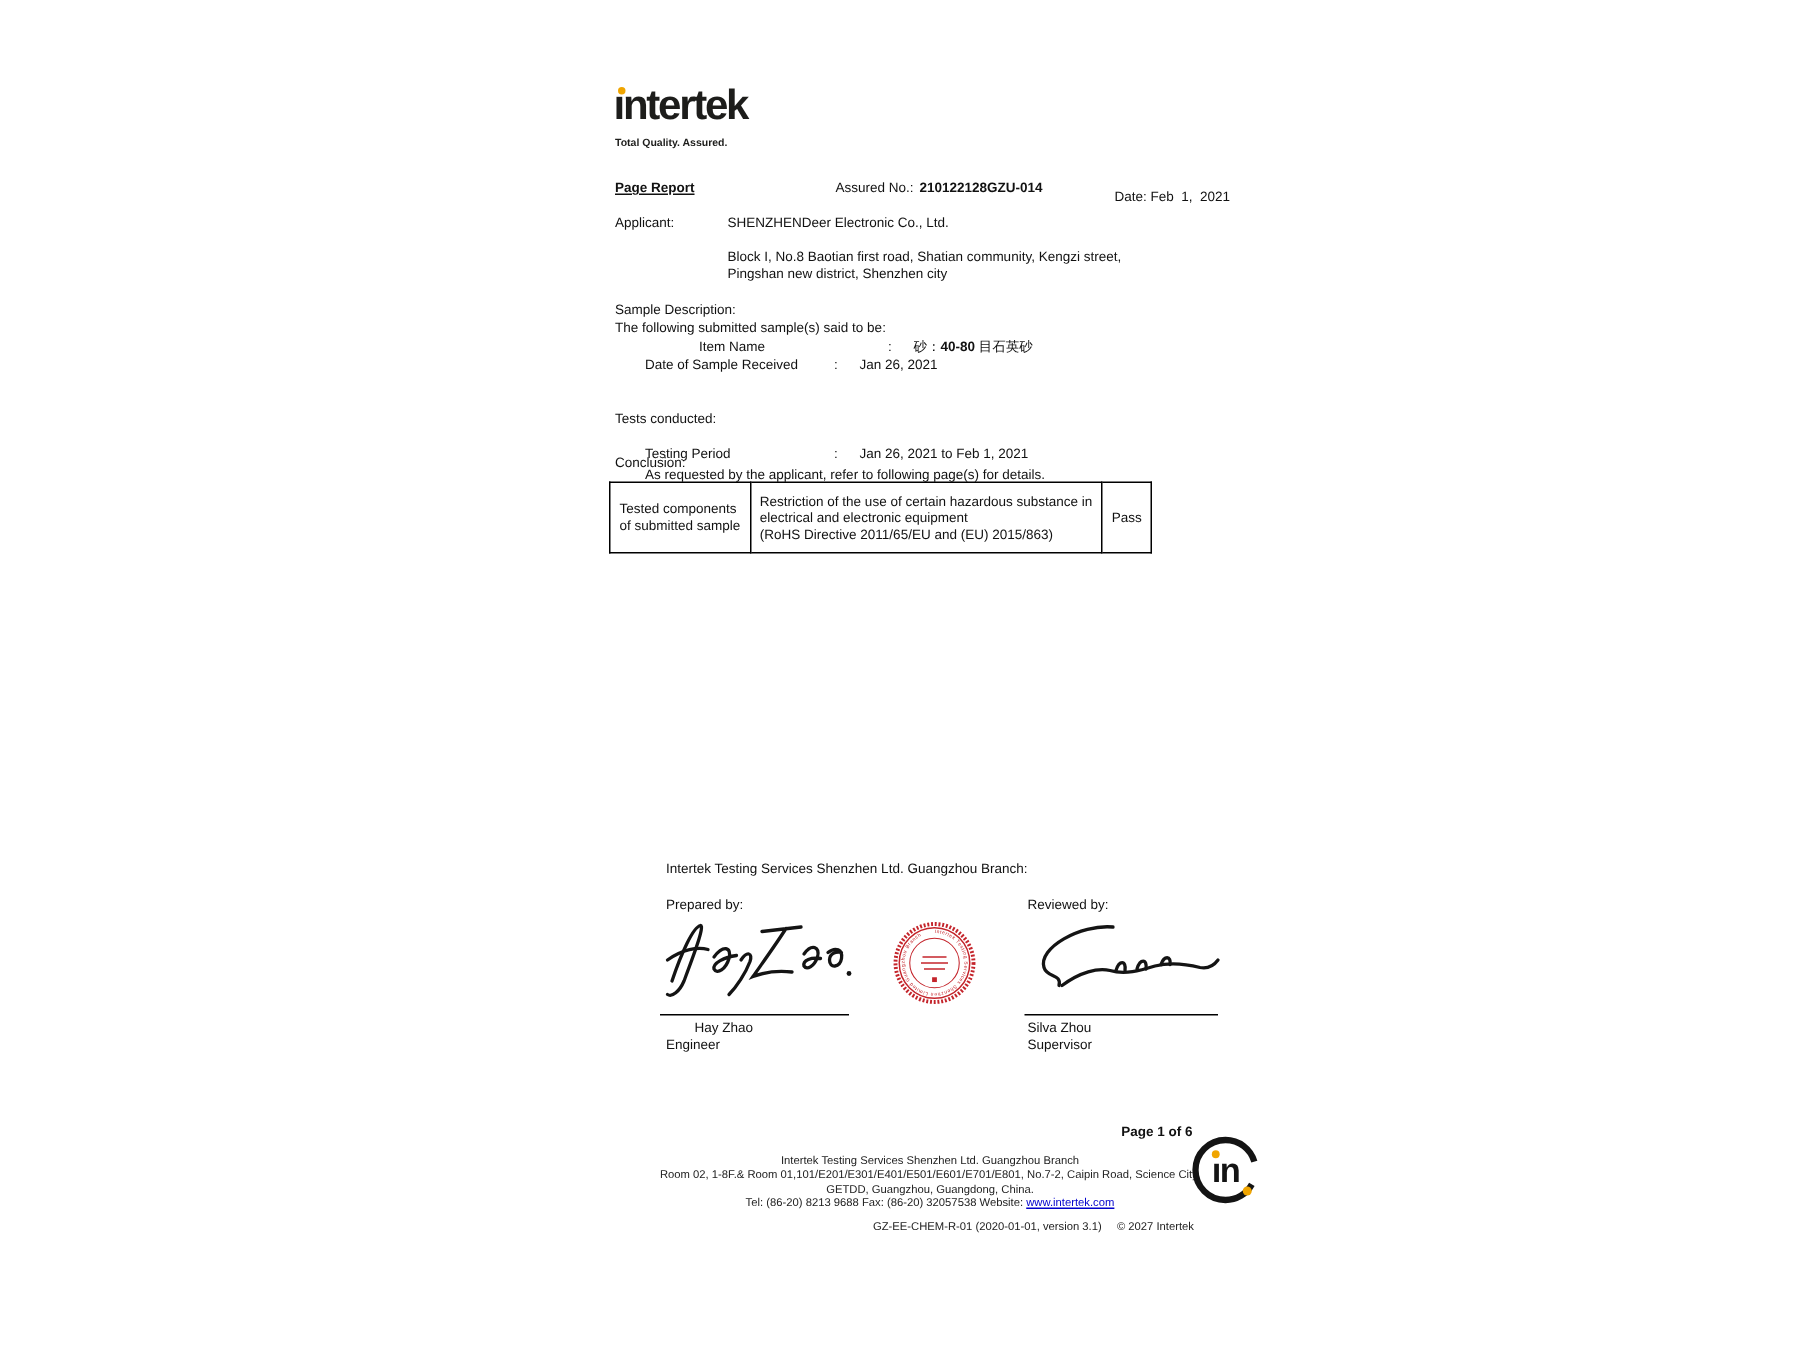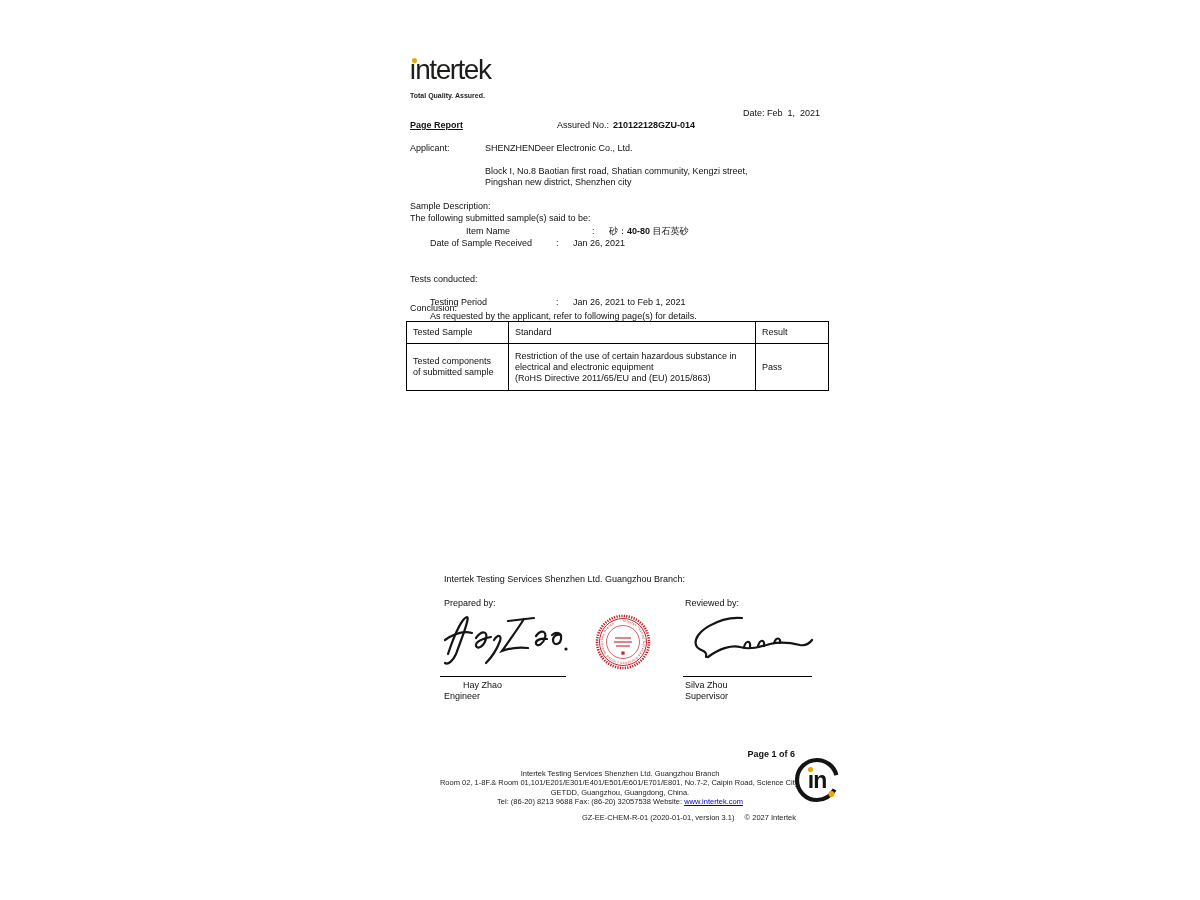--- a/index.html
+++ b/index.html
@@ -14,36 +14,36 @@
     overflow: hidden;
   }
   .abs { position: absolute; }
   .pre { white-space: pre; }
   .b { font-weight: 700; }
   .fs9 { font-size: 9px; line-height: 11px; }
 
   
   .logo-word {
     left: 409px; top: 55px;
-    font-size: 28px; font-weight: 400; letter-spacing: -1.5px;
+    font-size: 28px; font-weight: 700; letter-spacing: -1.5px;
     color: #1d1d1b; line-height: 30px; text-align: center;
   }
   .logo-dot {
     left: 412px; top: 58px; width: 5px; height: 5px;
     border-radius: 50%; background: #f0a500;
   }
   .logo-tagline {
     left: 410px; top: 92px; font-size: 7px; font-weight: 700; color: #1d1d1b;
   }
 
   
   .hdr-title { left: 410px; top: 120px; font-weight: 700; text-decoration: underline; }
   .hdr-repno-label { left: 557px; top: 120px; }
   .hdr-repno-value { left: 613px; top: 120px; font-weight: 700; }
-  .hdr-date { left: 743px; top: 108px; }
+  .hdr-date { left: 743px; top: 126px; }
 
   
   .app-label { left: 410px; top: 143px; }
   .app-name  { left: 485px; top: 143px; }
   .app-addr1 { left: 485px; top: 166px; }
   .app-addr2 { left: 485px; top: 177px; }
 
   
   .smp-head  { left: 410px; top: 201px; }
   .smp-intro { left: 410px; top: 213px; }
@@ -134,25 +134,20 @@
   <div class="abs fs9 smp-row-colon smp-y3">:</div>
   <div class="abs fs9 smp-row-value smp-y3">Jan 26, 2021 to Feb 1, 2021</div>
 
   <div class="abs fs9 tst-head">Tests conducted:</div>
   <div class="abs fs9 tst-body">As requested by the applicant, refer to following page(s) for details.</div>
 
   <div class="abs fs9 con-head">Conclusion:</div>
 
   <table class="abs results-table">
     <tbody>
-        <tr>
-      <th class="col-sample">Tested Sample</th>
-      <th class="col-standard">Standard</th>
-      <th class="col-result">Result</th>
-    </tr>
     <tr>
       <td>
         <div>Tested components</div>
         <div>of submitted sample</div>
       </td>
       <td>
         <div>Restriction of the use of certain hazardous substance in</div>
         <div>electrical and electronic equipment</div>
         <div>(RoHS Directive 2011/65/EU and (EU) 2015/863)</div>
       </td>

